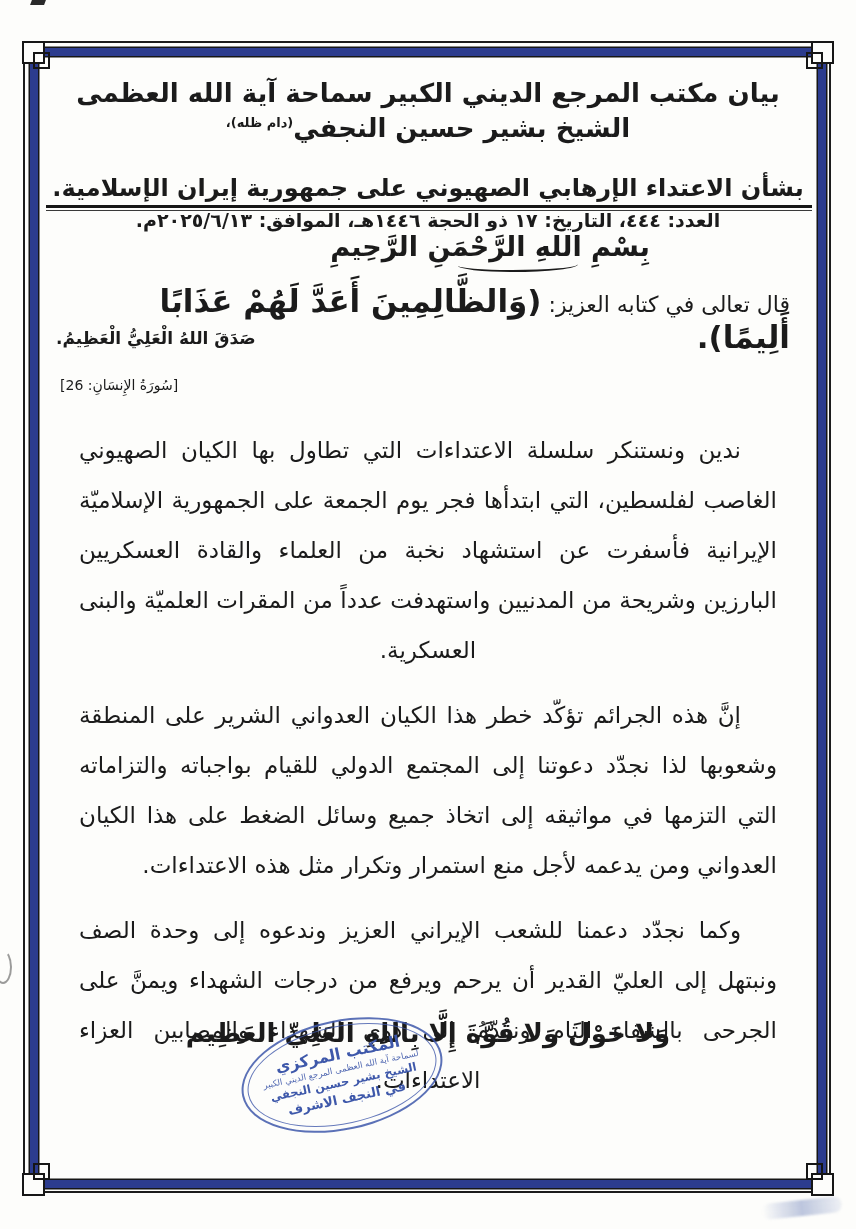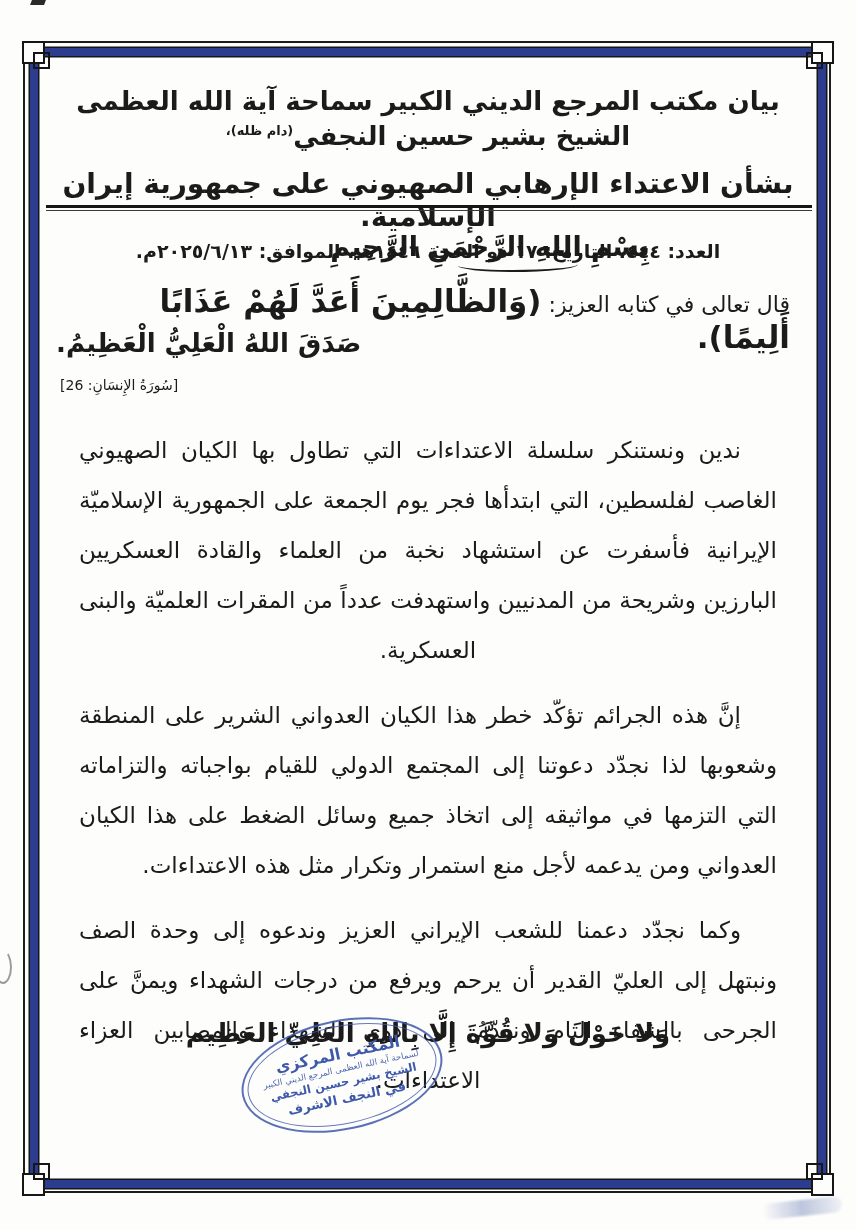--- a/index.html
+++ b/index.html
@@ -28,40 +28,40 @@
   .knot.small{border-width:2px;background:transparent;}
   .k-tl-b{left:22px;top:41px;width:23px;height:23px;}
   .k-tl-s{left:33px;top:52px;width:17px;height:17px;}
   .k-tr-b{right:22px;top:41px;width:23px;height:23px;}
   .k-tr-s{right:33px;top:52px;width:17px;height:17px;}
   .k-bl-b{left:22px;top:1173px;width:23px;height:23px;}
   .k-bl-s{left:33px;top:1163px;width:17px;height:17px;}
   .k-br-b{right:22px;top:1173px;width:23px;height:23px;}
   .k-br-s{right:33px;top:1163px;width:17px;height:17px;}
   
-  .header{position:absolute;top:84px;left:50px;right:50px;text-align:center;}
+  .header{position:absolute;top:76px;left:50px;right:50px;text-align:center;}
   .title1{font-size:26px;font-weight:bold;line-height:1.35;letter-spacing:-0.5px;}
   .title1 .honorific{font-size:13px;font-weight:bold;vertical-align:super;}
-  .title2{font-size:28px;font-weight:bold;margin-top:13px;letter-spacing:-0.5px;}
+  .title2{font-size:24px;font-weight:bold;margin-top:28px;letter-spacing:-0.5px;}
   .meta{font-size:19px;font-weight:bold;margin-top:7px;}
   .rule{position:absolute;top:205px;left:46px;right:44px;border-top:3px solid #161616;}
   .rule::after{content:"";display:block;margin-top:2px;border-top:1px solid #3a3a3a;}
   
   .basmala{
     position:absolute;top:231px;left:0;right:0;text-align:center;
     font-size:27px;font-weight:bold;transform:translateX(62px);
   }
   .basmala::after{
     content:"";display:block;width:120px;height:12px;margin:-4px auto 0 auto;
     transform:translateX(28px);
     border-bottom:2.5px solid #1b1b1b;border-radius:0 0 55% 45%;
   }
   .verse-line{position:absolute;top:283px;right:66px;left:66px;text-align:right;font-size:22px;}
   .verse-line .verse{font-weight:bold;font-size:31px;}
-  .sadaqa{position:absolute;top:328px;left:56px;font-size:26px;font-weight:bold;}
+  .sadaqa{position:absolute;top:328px;left:56px;font-size:17px;font-weight:bold;}
   .source{position:absolute;top:377px;left:60px;font-size:14px;}
   
   .body-text{
     position:absolute;top:410px;left:64px;width:728px;
     font-size:23px;line-height:50px;text-align:justify;text-justify:inter-word;
   }
   .body-text p{margin:15px;text-indent:36px;}
   .body-text p.center-last{text-align-last:center;}
   .closing{
     position:absolute;top:1008px;left:64px;width:728px;text-align:center;

